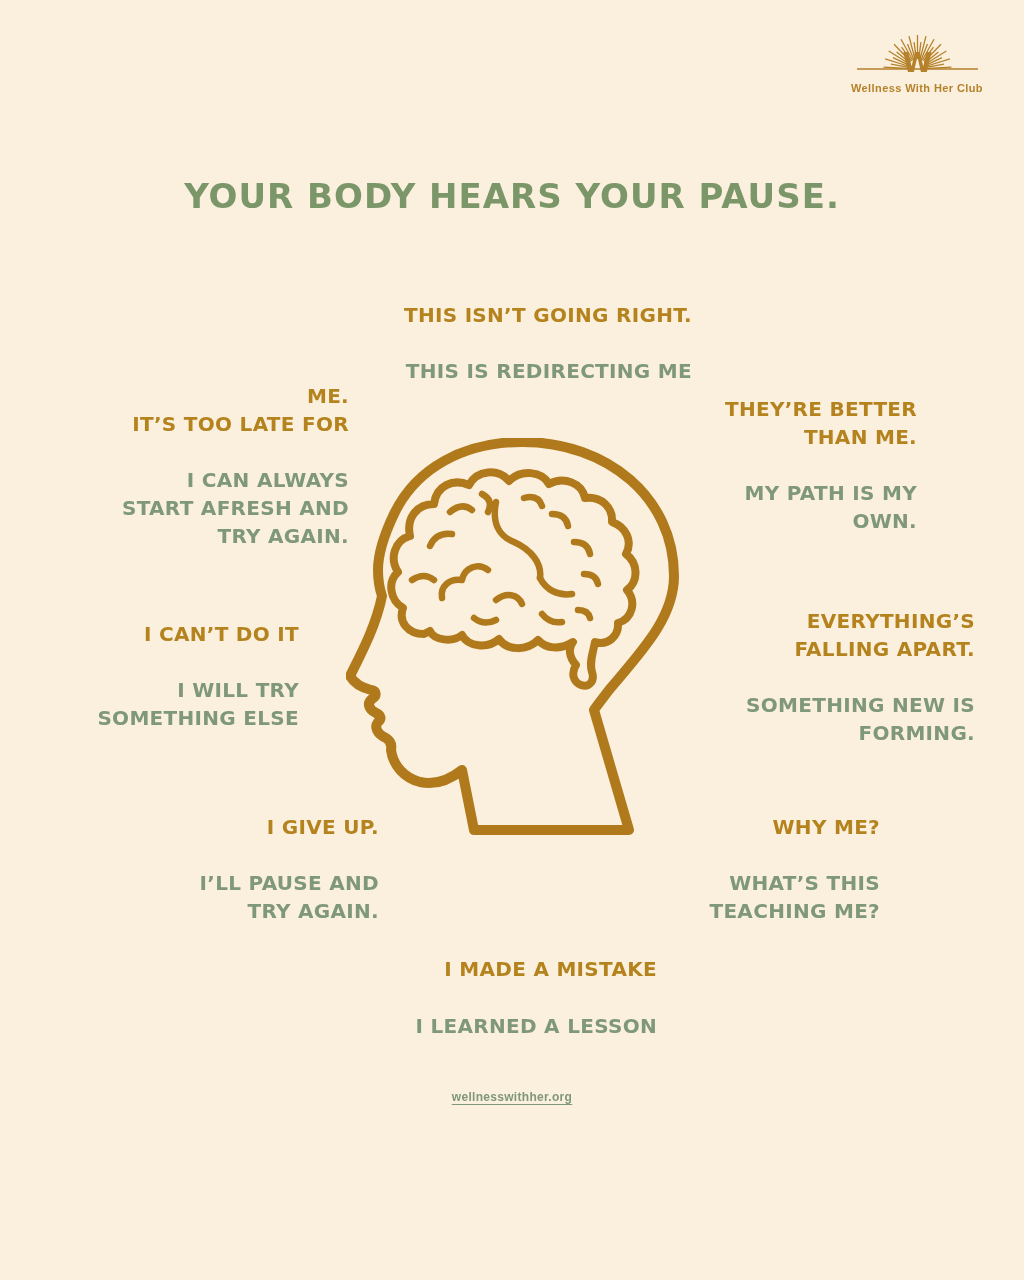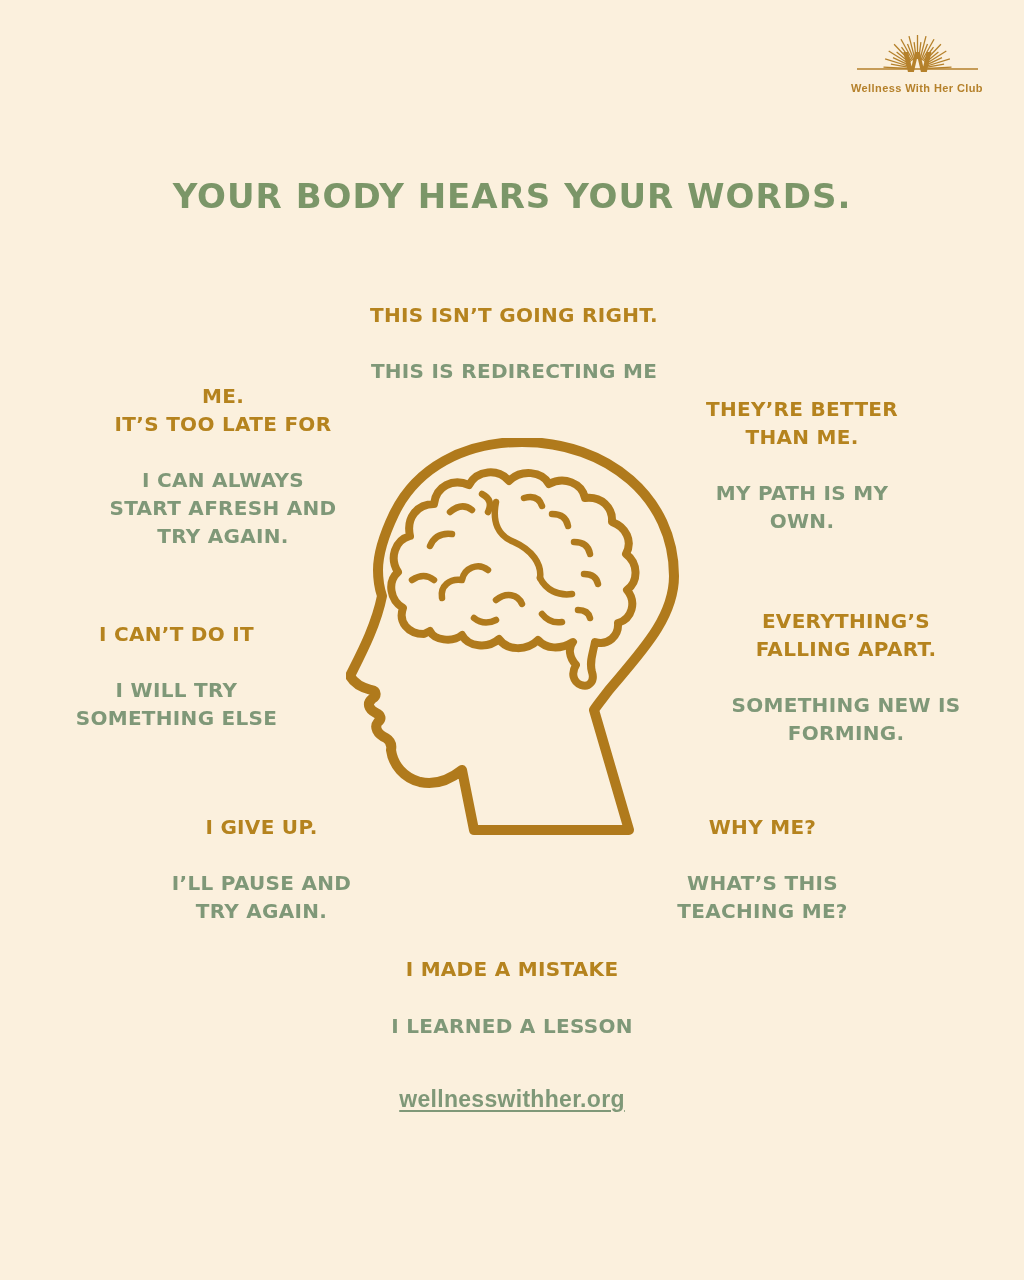--- a/index.html
+++ b/index.html
@@ -14,21 +14,21 @@
   .logo{position:absolute;left:843px;top:28px;width:148px;text-align:center;color:var(--brand)}
   .logo svg{display:block;margin:0 auto}
   .logo-label{font-size:11px;font-weight:700;letter-spacing:.4px;margin-top:4px;color:var(--brand);
     font-family:"Liberation Sans",sans-serif}
 
   
   .title{position:absolute;left:0;top:176px;width:1024px;text-align:center;
     font-size:34px;font-weight:800;letter-spacing:1px;color:var(--title)}
 
   
-  .pair{position:absolute;text-align:center;line-height:28px;font-weight:700;
+  .pair{position:absolute;text-align:right;line-height:28px;font-weight:700;
     font-size:20px;letter-spacing:.3px}
   .neg{color:var(--gold)}
   .pos{color:var(--green);margin-top:28px}
   .p0{left:336px;top:301px;width:356px}
   .p1{left:97px; top:382px;width:252px}
   .p2{left:687px;top:395px;width:230px}
   .p3{left:54px; top:620px;width:245px}
   .p4{left:717px;top:607px;width:258px}
   .p5{left:144px;top:813px;width:235px}
   .p6{left:645px;top:813px;width:235px}
@@ -39,21 +39,21 @@
   .head-wrap{position:absolute;left:346px;top:438px;width:336px;height:398px;color:var(--head)}
   .head-wrap svg{width:100%;height:100%}
   .head-wrap path{fill:none;stroke:currentColor;stroke-linecap:round;stroke-linejoin:round}
   .outline{stroke-width:10}
   .brain{stroke-width:8}
   .fold{stroke-width:6.5}
 
   
   .footer{position:absolute;left:0;top:1086px;width:1024px;text-align:center}
   .footer a{color:var(--green);font-family:"Liberation Sans",sans-serif;font-weight:700;
-    font-size:23px;letter-spacing:.3px;text-decoration:underline;text-underline-offset:3px}
+    font-size:12px;letter-spacing:.3px;text-decoration:underline;text-underline-offset:3px}
 </style>
 </head>
 <body>
 
 <div class="poster">
 
   <div class="logo">
     <svg width="145" height="50" viewBox="0 0 145 50">
       <g class="rays" stroke="currentColor" stroke-width="1.3">
           <line x1="62.5" y1="40.5" x2="38.5" y2="39.2"></line>
@@ -81,21 +81,21 @@
           <line x1="82.0" y1="38.0" x2="104.9" y2="30.8"></line>
           <line x1="82.3" y1="39.2" x2="99.1" y2="36.2"></line>
           <line x1="82.5" y1="40.5" x2="106.5" y2="39.2"></line>
         </g>
       <line x1="12" y1="41" x2="133" y2="41" stroke="currentColor" stroke-width="1.6"></line>
       <text x="72.5" y="44" text-anchor="middle" font-size="27" font-weight="bold" fill="currentColor" font-family="DejaVu Sans, sans-serif">W</text>
     </svg>
     <div class="logo-label">Wellness With Her Club</div>
   </div>
 
-  <div class="title">YOUR BODY HEARS YOUR WORDS.</div>
+  <div class="title">YOUR BODY HEARS YOUR PAUSE.</div>
 
   <div class="pair p0">
     <div class="neg">
       <div>THIS ISN’T GOING RIGHT.</div>
     </div>
     <div class="pos">
       <div>THIS IS REDIRECTING ME</div>
     </div>
   </div>
 

